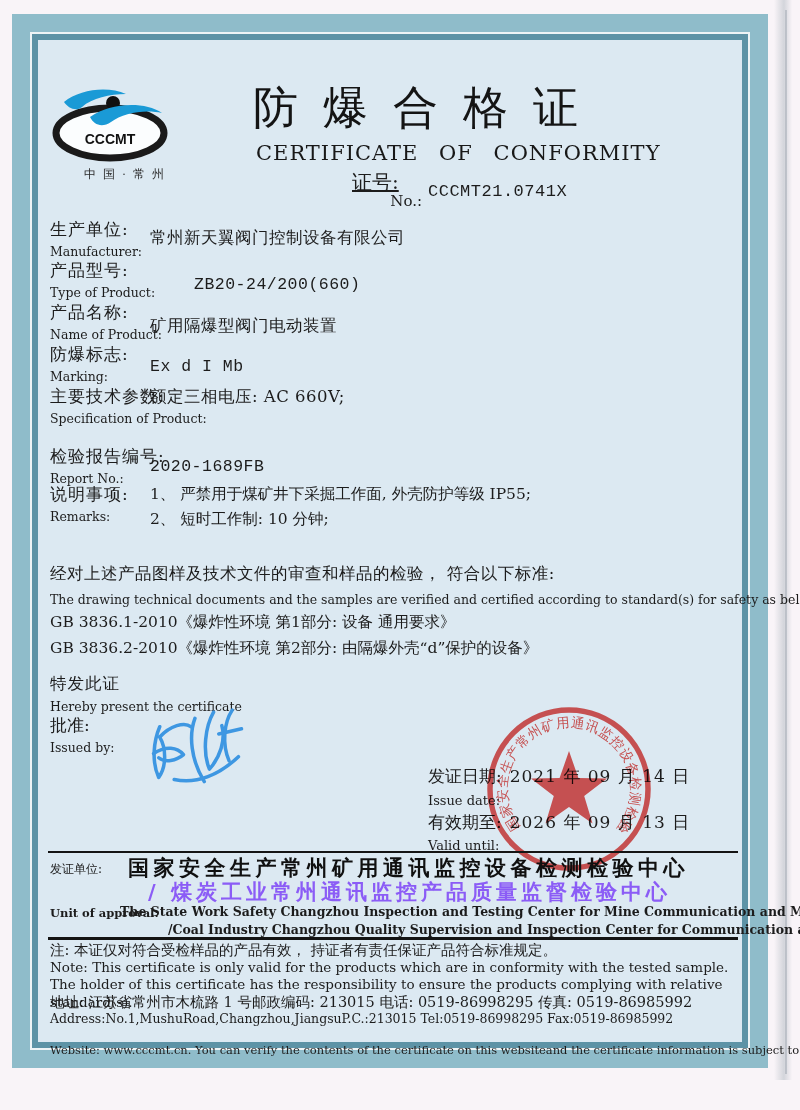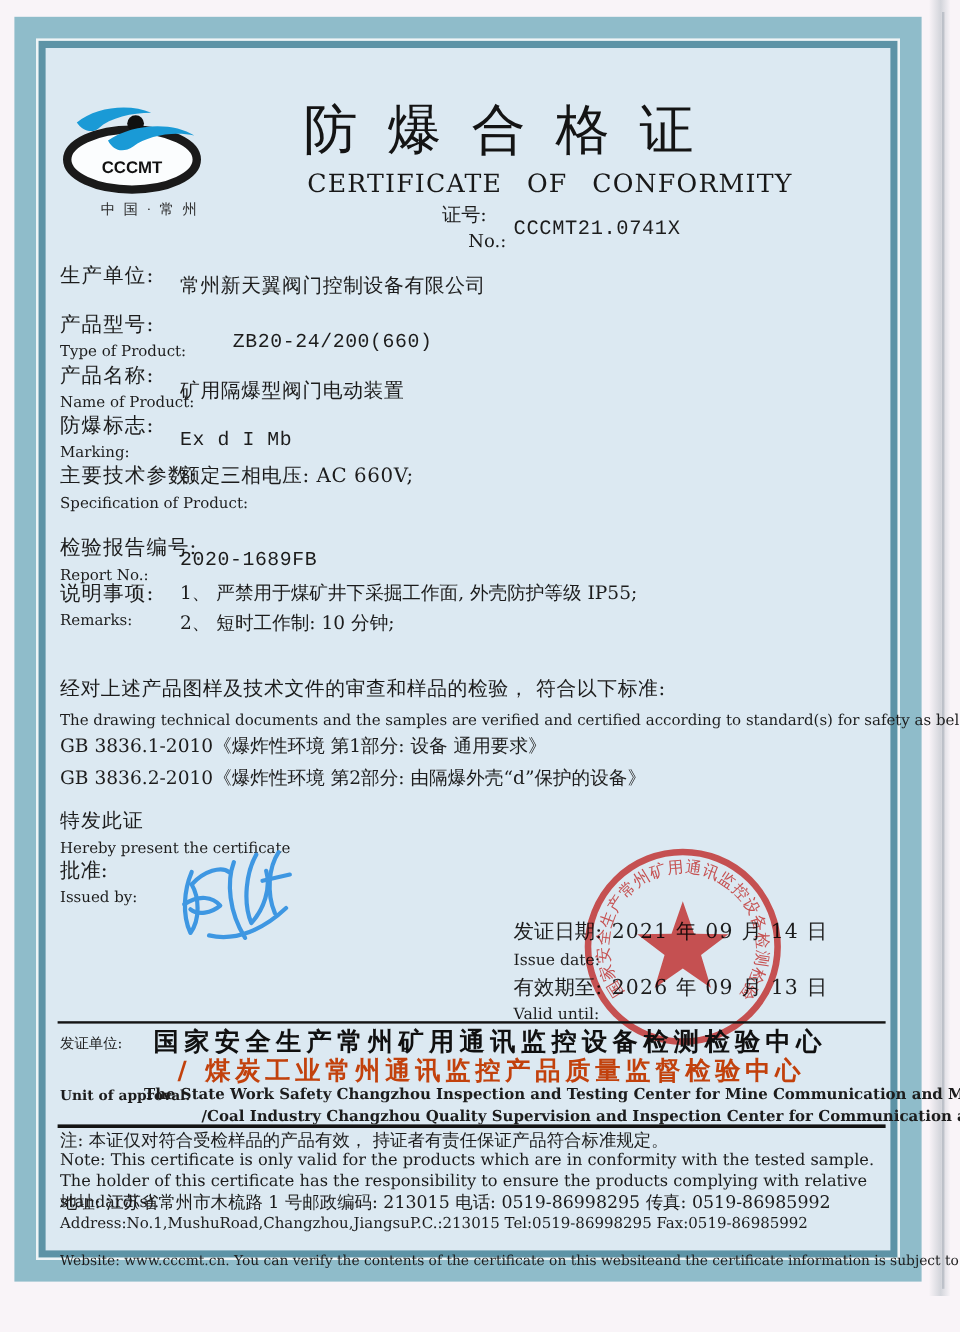--- a/index.html
+++ b/index.html
@@ -9,21 +9,21 @@
   .band{position:absolute;left:12px;top:14px;right:32px;bottom:42px;background:#8fbcca;}
   .paper{position:absolute;left:20px;top:20px;right:20px;bottom:20px;background:#dce9f2;border:6px solid #5d93a6;outline:2px solid #eef4f6;}
   .edge-shadow{position:absolute;top:0;bottom:30px;right:8px;width:18px;background:linear-gradient(90deg,rgba(150,160,168,0.0),rgba(140,155,165,0.35) 55%,rgba(240,238,244,0.1));}
   .edge-line{position:absolute;top:10px;bottom:36px;right:13px;width:2px;background:rgba(150,160,170,0.45);}
   .content{position:absolute;inset:0;}
   .abs{position:absolute;white-space:nowrap;}
 
   
   .title-cn{left:253px;top:78px;font-size:45px;letter-spacing:25px;color:#141414;}
   .title-en{left:256px;top:141px;font-size:21px;word-spacing:13px;letter-spacing:1px;color:#181818;}
-  .certno-cn{left:352px;top:169px;width:70px;font-size:16px;text-align:center;}
+  .certno-cn{left:352px;top:169px;width:70px;font-size:20px;text-align:left;text-decoration:underline;}
   .certno-en{left:352px;top:192px;width:70px;font-size:15px;text-align:right;}
   .certno-val{left:428px;top:182px;font-size:17px;font-family:"Liberation Mono","DejaVu Sans Mono",monospace;letter-spacing:0.5px;}
   .logo-sub{left:84px;top:166px;font-size:12px;letter-spacing:7px;color:#2b2b2b;font-family:Liberation Serif, serif;}
 
   
   .field{position:absolute;left:50px;width:686px;}
   .field .cn{font-size:17px;letter-spacing:1px;display:block;white-space:nowrap;}
   .field .en{font-size:12.5px;display:block;margin-top:3px;white-space:nowrap;}
   .field .val{position:absolute;left:100px;font-size:16.5px;white-space:nowrap;letter-spacing:0.5px;}
   .mono{font-family:"Liberation Mono","DejaVu Sans Mono",monospace;font-size:15.5px;}
@@ -54,21 +54,21 @@
   .d-valid-en{left:428px;top:838px;font-size:13px;}
   .dval{margin-left:8px;letter-spacing:1px;}
   .stamp{position:absolute;left:483px;top:703px;width:172px;height:172px;mix-blend-mode:multiply;opacity:0.88;}
 
   .hr1{position:absolute;left:48px;top:851px;width:690px;height:2px;background:#141414;}
   .hr2{position:absolute;left:48px;top:937px;width:690px;height:3px;background:#141414;}
 
   
   .ap-label{left:50px;top:861px;font-size:12px;}
   .ap-cn1{left:128px;top:854px;font-size:21px;font-weight:bold;letter-spacing:4.5px;color:#101010;}
-  .ap-cn2{left:148px;top:878px;font-size:21px;font-weight:bold;letter-spacing:4px;color:#c2410c;}
+  .ap-cn2{left:148px;top:878px;font-size:21px;font-weight:bold;letter-spacing:4px;color:#8b5cf6;}
   .ap-elabel{left:50px;top:906px;font-size:11.5px;font-weight:bold;}
   .ap-en1{left:120px;top:904px;font-size:12.5px;font-weight:bold;}
   .ap-en2{left:168px;top:922px;font-size:12.5px;font-weight:bold;}
 
   
   .ft-note-cn{left:50px;top:941px;font-size:14.5px;}
   .ft-note-en{position:absolute;left:50px;top:959px;width:692px;font-size:13.5px;line-height:1.28;white-space:normal;}
   .ft-addr-cn{left:50px;top:993px;font-size:14.5px;}
   .ft-addr-en{left:50px;top:1011px;font-size:12.5px;}
   .ft-web-cn{left:50px;top:1025px;font-size:14.5px;}
@@ -96,20 +96,21 @@
     <div class="abs logo-sub">中国·常州</div>
 
     <div class="abs title-en">CERTIFICATE OF CONFORMITY</div>
     <div class="abs title-cn">防爆合格证</div>
     <div class="abs certno-cn">证号:</div>
     <div class="abs certno-en">No.:</div>
     <div class="abs certno-val">CCCMT21.0741X</div>
 
     <div class="field r-manufacturer">
       <span class="cn">生产单位:</span>
+      <span class="en">Manufacturer:</span>
       <span class="val">常州新天翼阀门控制设备有限公司</span>
     </div>
     <div class="field r-type">
       <span class="cn">产品型号:</span>
       <span class="en">Type of Product:</span>
       <span class="val mono">ZB20-24/200(660)</span>
     </div>
     <div class="field r-name">
       <span class="cn">产品名称:</span>
       <span class="en">Name of Product:</span>

